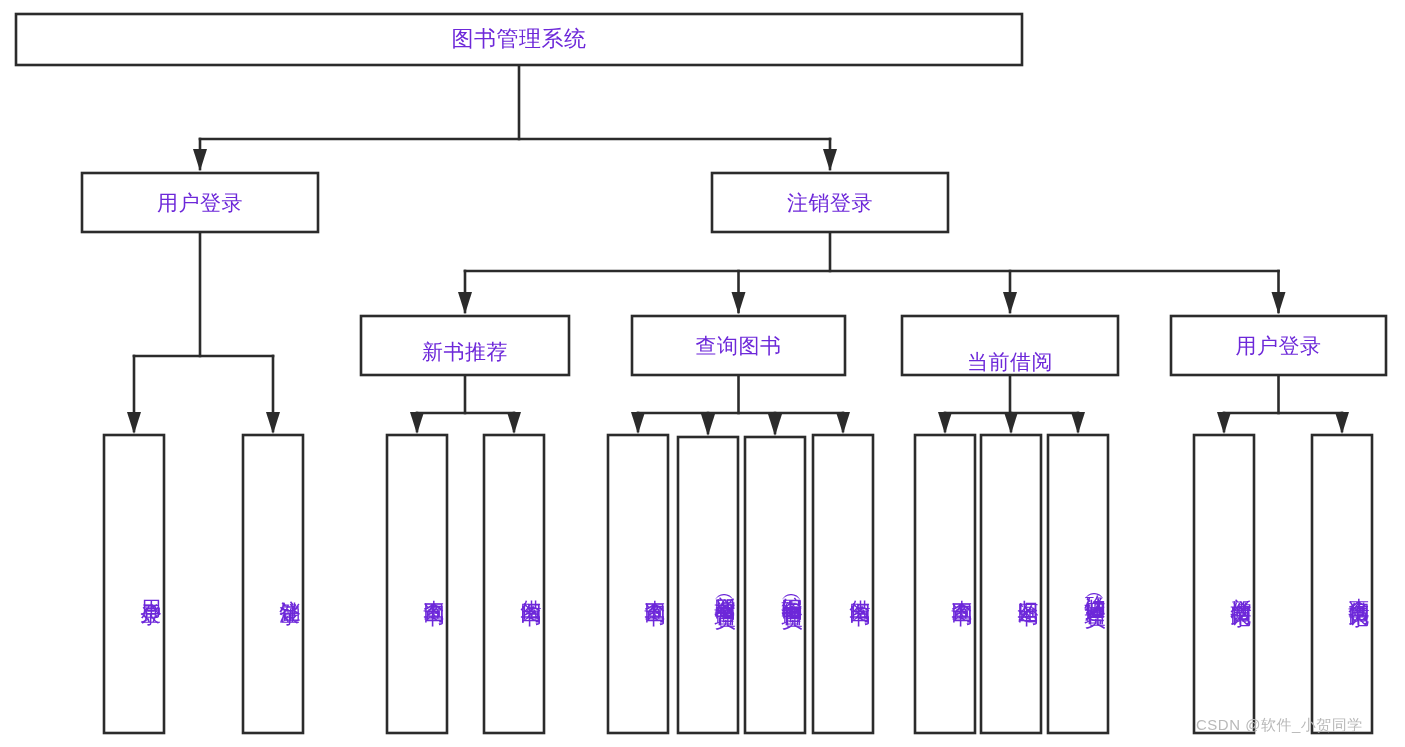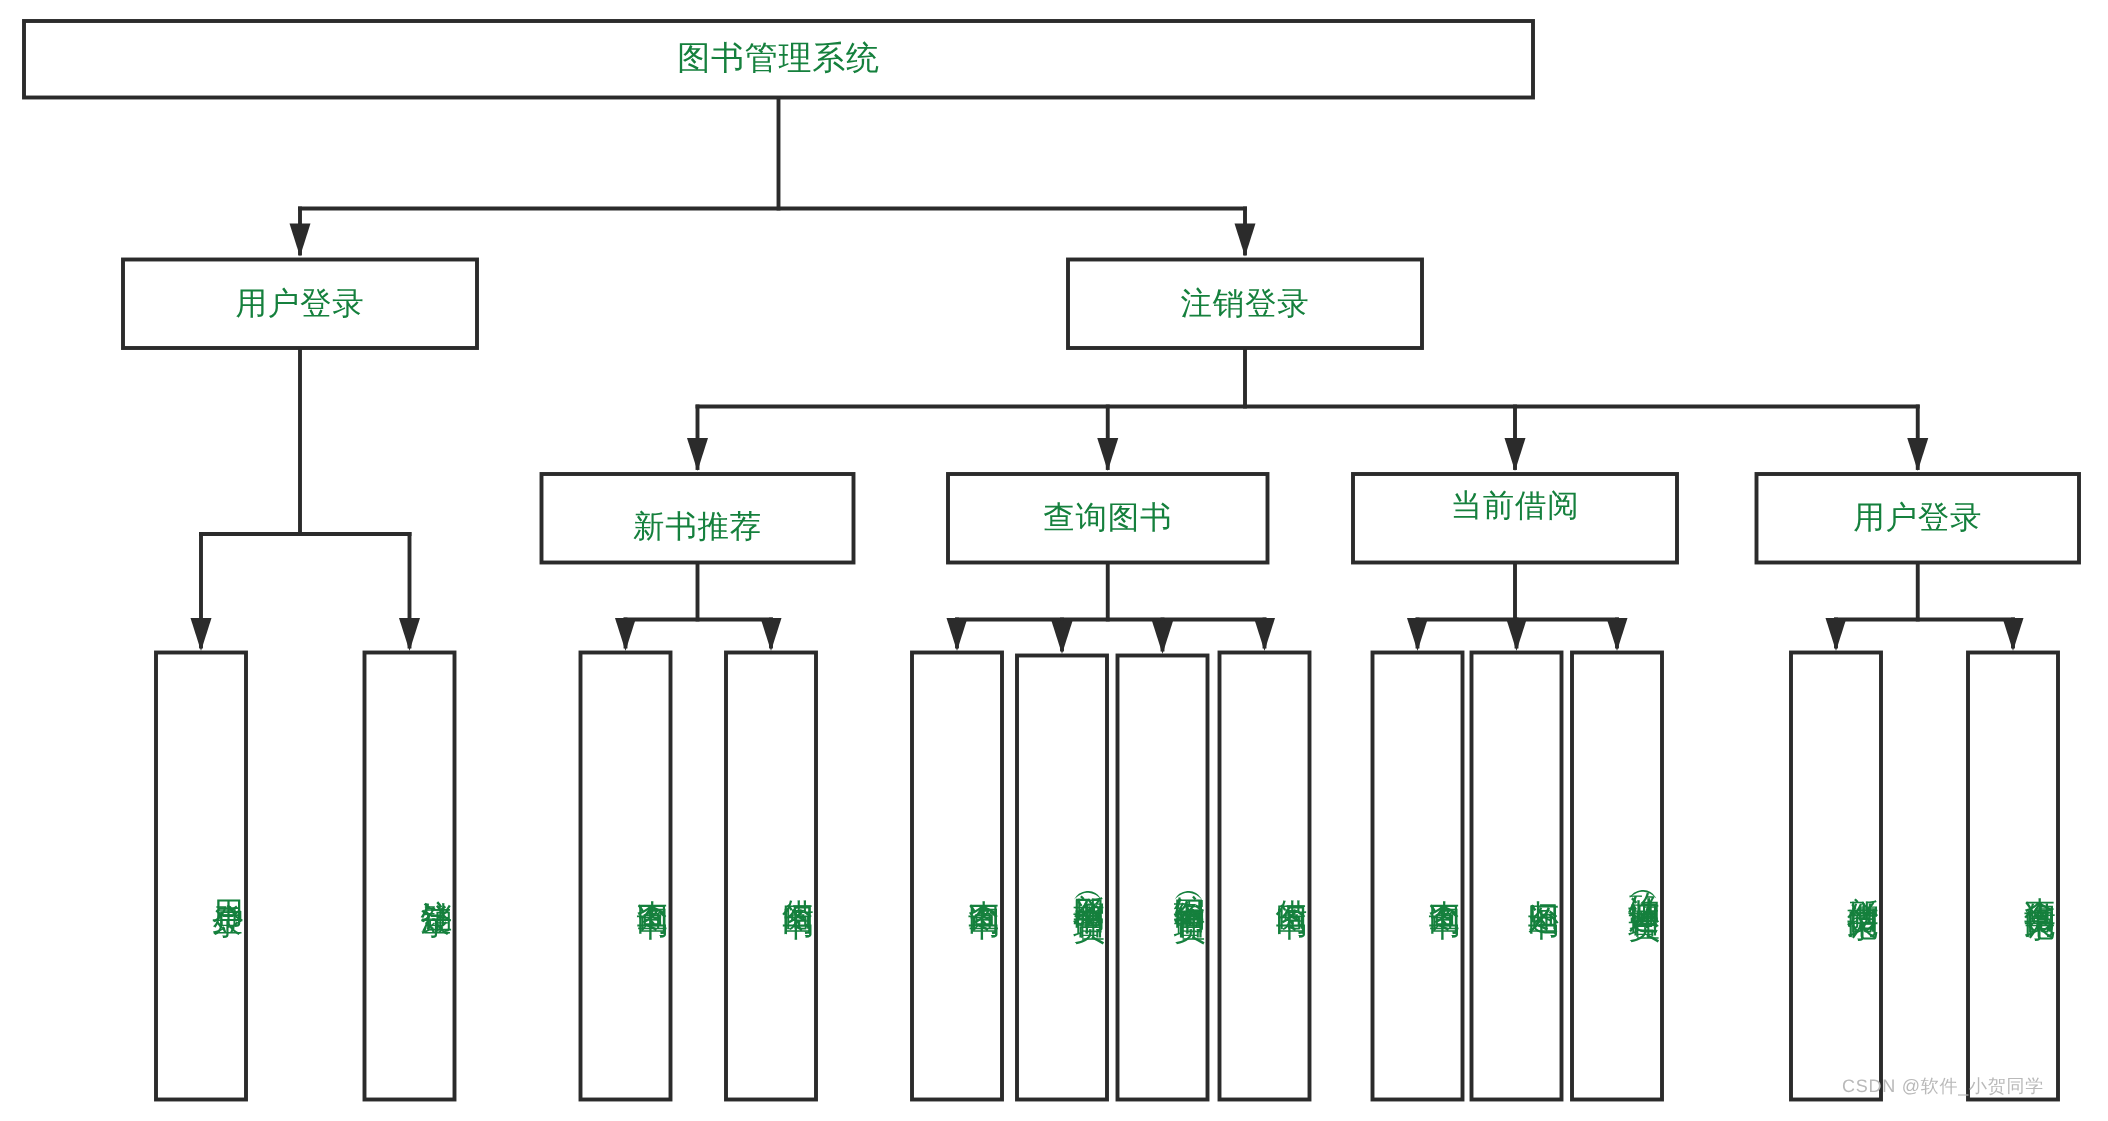--- a/index.html
+++ b/index.html
@@ -39,21 +39,21 @@
   }
   .arrow-head {
     fill: #2b2b2b;
     stroke: none;
   }
   .node-label {
     position: absolute;
     display: flex;
     align-items: center;
     justify-content: center;
-    color: #15803d;
+    color: #6d28d9;
     text-align: left;
     pointer-events: none;
     user-select: none;
   }
   .label-h {
     font-size: 21px;
     letter-spacing: 0.5px;
     line-height: 1.2;
   }
   .label-v {
@@ -67,26 +67,25 @@
     padding-top: 6px;
     box-sizing: border-box;
   }
   .label-root {
     font-size: 22px;
   }
   .watermark {
     position: absolute;
     left: 1196px;
     top: 716px;
-    font-size: 12px;
+    font-size: 15px;
     color: #b9b9b9;
     white-space: nowrap;
     user-select: none;
     letter-spacing: 0.5px;
-    padding-left: 32px;
   }
 </style>
 </head>
 <body>
 
 <div id="diagram-root">
 
   <svg class="diagram-canvas" viewBox="0 0 1405 747" xmlns="http://www.w3.org/2000/svg">
     <g id="connectors-layer">
         <path d="M 519 65 L 519 139" class="conn-line"></path>
@@ -165,21 +164,21 @@
         <rect x="1312" y="435" width="60" height="298" class="node-box"></rect>
       </g>
   </svg>
 
   <div id="labels-layer">
       <div class="node-label label-h label-root" style="left: 16px; top: 14px; width: 1006px; height: 51px;">图书管理系统</div>
       <div class="node-label label-h" style="left: 82px; top: 173px; width: 236px; height: 59px;">用户登录</div>
       <div class="node-label label-h" style="left: 712px; top: 173px; width: 236px; height: 59px;">注销登录</div>
       <div class="node-label label-h" style="left: 361px; top: 316px; width: 208px; height: 71px;">新书推荐</div>
       <div class="node-label label-h" style="left: 632px; top: 316px; width: 213px; height: 59px;">查询图书</div>
-      <div class="node-label label-h" style="left: 902px; top: 308px; width: 216px; height: 59px;">当前借阅</div>
+      <div class="node-label label-h" style="left: 902px; top: 332px; width: 216px; height: 59px;">当前借阅</div>
       <div class="node-label label-h" style="left: 1171px; top: 316px; width: 215px; height: 59px;">用户登录</div>
       <div class="node-label label-v" style="left: 104px; top: 435px; width: 60px; height: 298px;">用户登录</div>
       <div class="node-label label-v" style="left: 243px; top: 435px; width: 60px; height: 298px;">注销登录</div>
       <div class="node-label label-v" style="left: 387px; top: 435px; width: 60px; height: 298px;">查询图书</div>
       <div class="node-label label-v" style="left: 484px; top: 435px; width: 60px; height: 298px;">借阅图书</div>
       <div class="node-label label-v" style="left: 608px; top: 435px; width: 60px; height: 298px;">查询图书</div>
       <div class="node-label label-v" style="left: 678px; top: 437px; width: 60px; height: 296px;">新增图书（管理员）</div>
       <div class="node-label label-v" style="left: 745px; top: 437px; width: 60px; height: 296px;">编辑图书（管理员）</div>
       <div class="node-label label-v" style="left: 813px; top: 435px; width: 60px; height: 298px;">借阅图书</div>
       <div class="node-label label-v" style="left: 915px; top: 435px; width: 60px; height: 298px;">查询图书</div>

